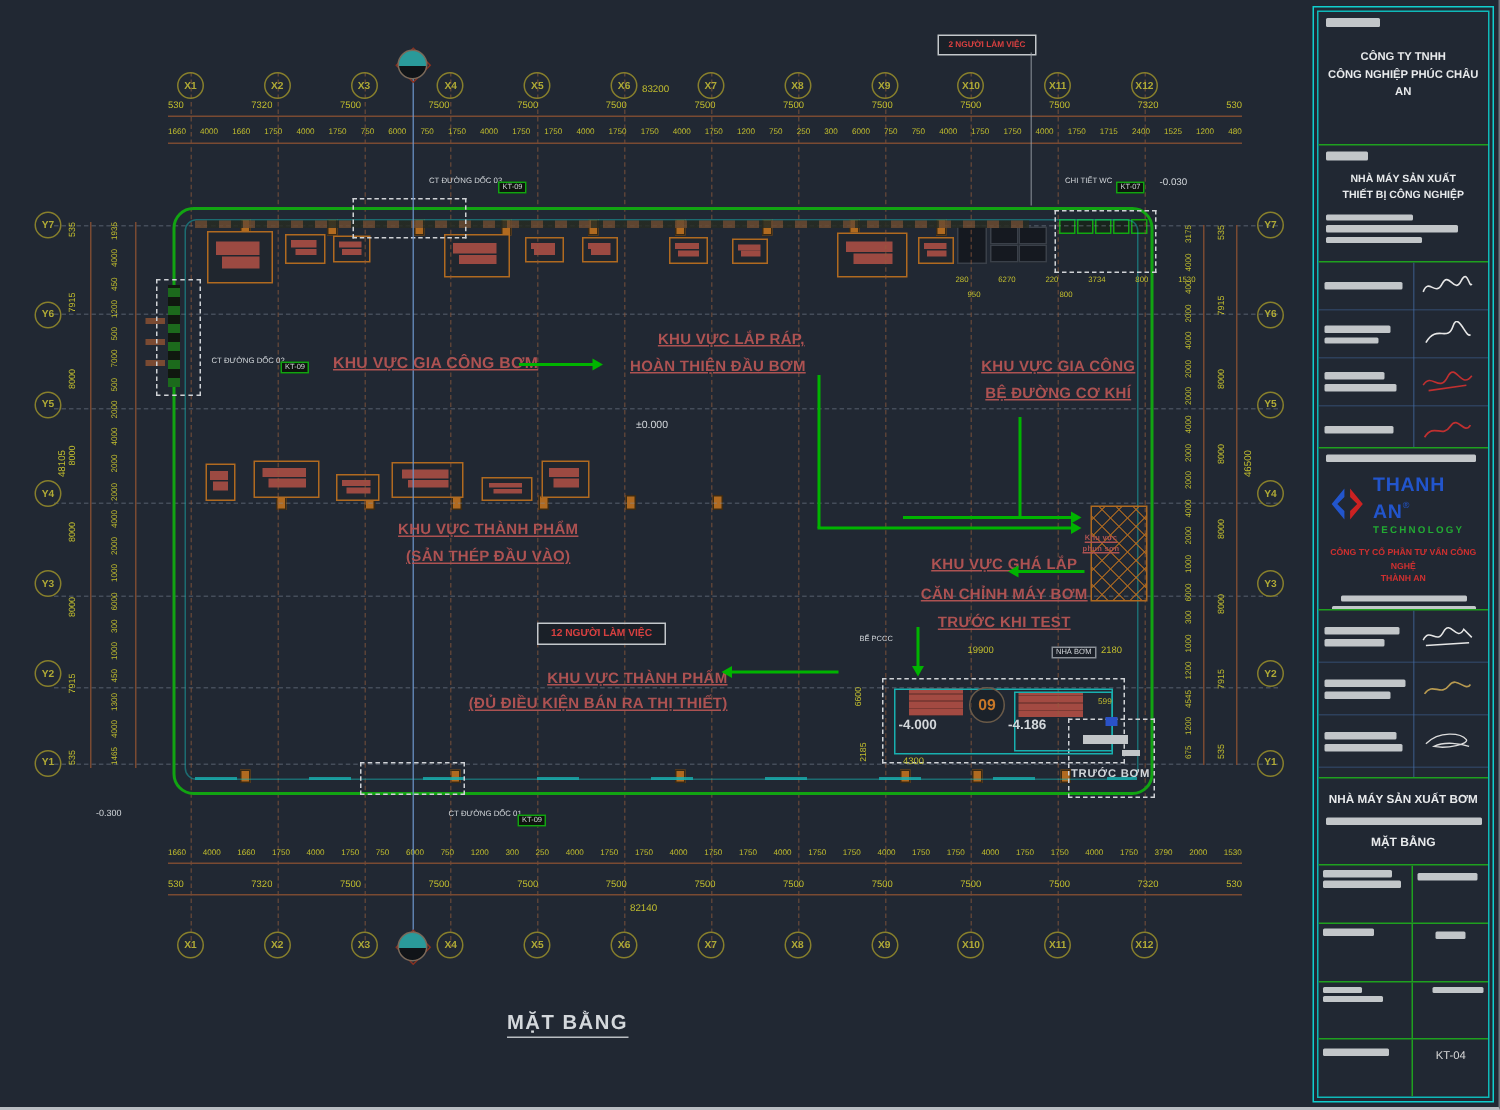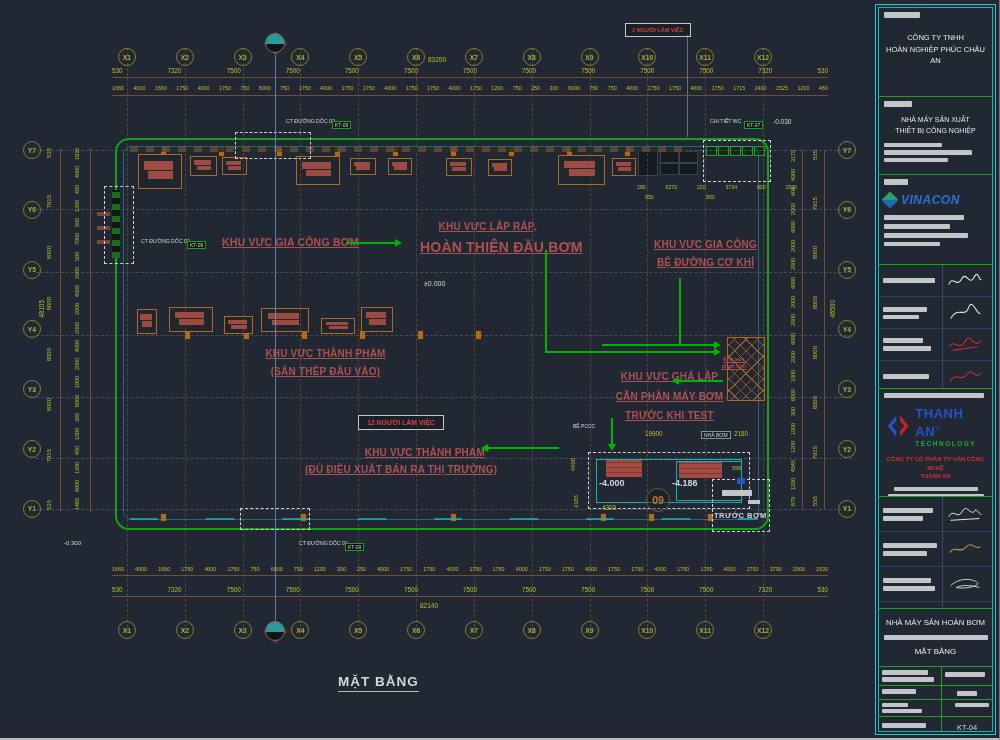--- a/index.html
+++ b/index.html
@@ -65,21 +65,21 @@
   .ninecircle{position:absolute;border:1.5px solid #6a5a48;border-radius:50%;color:#c87828;
     font-weight:bold;display:flex;align-items:center;justify-content:center;background:rgba(20,24,30,.4);}
   .ptitle{position:absolute;color:#d4d8dc;font-weight:bold;letter-spacing:1px;border-bottom:1px solid #b9bdc2;padding-bottom:2px;}
   .leader{position:absolute;background:#9aa0a8;opacity:.6;}
   
   .tb{position:absolute;left:875px;top:4px;width:121px;height:731px;border:1.5px solid #10cfcf;background:#212833;box-sizing:border-box;}
   .tbin{position:absolute;inset:2px;border:1px solid #0fb9b9;display:flex;flex-direction:column;box-sizing:border-box;}
   .sec{position:relative;border-top:1.5px solid #1fa01f;padding:4px 5px;box-sizing:border-box;overflow:hidden;}
   .sec:first-child{border-top:none;}
   .bar{background:#c2c6c9;height:6px;border-radius:1px;}
-  .tbtxt{color:#e8eaec;font-weight:normal;text-align:center;line-height:1.55;}
+  .tbtxt{color:#e8eaec;font-weight:bold;text-align:center;line-height:1.55;}
   .redtxt{color:#d03030;font-weight:bold;text-align:center;line-height:1.5;}
   .sigrow{position:relative;display:flex;align-items:center;border-bottom:1px solid rgba(70,110,170,.35);}
   .sigleft{width:56%;display:flex;flex-direction:column;gap:3px;}
   .sigright{width:44%;display:flex;align-items:center;justify-content:center;}
   .vinacon{color:#2a6fd8;font-weight:bold;font-style:italic;font-size:12px;letter-spacing:.5px;}
   .vinadia{width:12px;height:12px;background:linear-gradient(135deg,#2aa06a 50%,#1a6ab0 50%);transform:rotate(45deg);margin-right:5px;}
   .ta-name{color:#2255cc;font-weight:bold;font-size:13px;letter-spacing:.5px;}
   .ta-tech{color:#22aa33;font-weight:bold;font-size:6.5px;letter-spacing:1.5px;}
   .tbgrid{position:absolute;inset:0;display:flex;flex-direction:column;}
   .tbgrow{flex:1;display:flex;border-top:1px solid #1fa01f;}
@@ -416,30 +416,30 @@
       <div class="dia"></div>
       <div class="cir"></div>
     </div>
     <div class="smark" style="left:264px;top:620px;">
       <div class="dia"></div>
       <div class="cir"></div>
     </div>
 
     <div class="zlabel" style="left:222px;top:236px;font-size:10.5px;">KHU VỰC GIA CÔNG BƠM</div>
     <div class="zlabel" style="left:420px;top:221px;width:135px;text-align:center;font-size:10px;">KHU VỰC LẮP RÁP,</div>
-    <div class="zlabel" style="left:420px;top:239px;width:135px;font-size:14px;">HOÀN THIỆN ĐẦU BƠM</div>
+    <div class="zlabel" style="left:420px;top:239px;width:135px;font-size:10px;">HOÀN THIỆN ĐẦU BƠM</div>
     <div class="zlabel" style="left:648px;top:239px;width:115px;text-align:center;font-size:10px;">KHU VỰC GIA CÔNG</div>
     <div class="zlabel" style="left:648px;top:257px;width:115px;text-align:center;font-size:10px;">BỆ ĐƯỜNG CƠ KHÍ</div>
     <div class="zlabel" style="left:258px;top:348px;width:135px;text-align:center;font-size:10px;">KHU VỰC  THÀNH PHẨM</div>
     <div class="zlabel" style="left:258px;top:366px;width:135px;text-align:center;font-size:10px;">(SẢN THÉP ĐẦU VÀO)</div>
     <div class="zlabel" style="left:612px;top:371px;width:115px;text-align:center;font-size:10px;">KHU VỰC GHÁ LẮP</div>
-    <div class="zlabel" style="left:612px;top:391px;width:115px;text-align:center;font-size:10px;">CĂN PHẦN MÁY BƠM</div>
+    <div class="zlabel" style="left:612px;top:391px;width:115px;text-align:center;font-size:10px;">CĂN CHỈNH MÁY BƠM</div>
     <div class="zlabel" style="left:612px;top:410px;width:115px;text-align:center;font-size:10px;">TRƯỚC KHI TEST</div>
     <div class="zlabel" style="left:305px;top:447px;width:180px;text-align:right;font-size:10px;">KHU VỰC THÀNH PHẨM</div>
-    <div class="zlabel" style="left:305px;top:464px;width:180px;text-align:right;font-size:10px;">(ĐỦ ĐIỀU XUẤT  BÁN RA THỊ TRƯỜNG)</div>
+    <div class="zlabel" style="left:305px;top:464px;width:180px;text-align:right;font-size:10px;">(ĐỦ ĐIỀU KIỆN  BÁN RA THỊ THIẾT)</div>
     <div class="zlabel" style="left:713px;top:356px;width:42px;text-align:center;font-size:5px;">Khu vực</div>
     <div class="zlabel" style="left:713px;top:363px;width:42px;text-align:center;font-size:5px;">phun sơn</div>
 
     <div class="boxlabel" style="left:625px;top:23px;width:64px;height:12px;font-size:5.5px;">2 NGƯỜI LÀM VIỆC</div>
     <div class="leader" style="left:687px;top:35px;width:1px;height:102px;"></div>
     <div class="boxlabel" style="left:358px;top:415px;width:84px;height:13px;font-size:6.8px;">12 NGƯỜI LÀM VIỆC</div>
 
     <div class="wlabel" style="left:286px;top:118px;font-size:5.2px;">CT ĐƯỜNG DỐC 03</div>
     <div class="kttag" style="left:332px;top:121px;">KT-09</div>
     <div class="wlabel" style="left:141px;top:238px;font-size:5.2px;">CT ĐƯỜNG DỐC 02</div>
@@ -455,21 +455,21 @@
     <div class="ylabel" style="left:645px;top:430px;font-size:6.3px;">19900</div>
     <div class="wlabel" style="left:701px;top:431px;font-size:5px;border:1px solid #8a9098;padding:0 2px;background:#1a1f28;">NHÀ BƠM</div>
     <div class="ylabel" style="left:734px;top:430px;font-size:6.3px;">2180</div>
     <div class="ylabel vtext" style="left:570px;top:458px;font-size:5.8px;">6600</div>
     <div class="ylabel vtext" style="left:573px;top:495px;font-size:5.8px;">2185</div>
     <div class="ylabel" style="left:602px;top:504px;font-size:6.3px;">4300</div>
     <div class="ylabel" style="left:732px;top:465px;font-size:5.5px;">599</div>
     <div class="wlabel" style="left:573px;top:423px;font-size:5px;">BỂ PCCC</div>
     <div class="wlabel" style="left:599px;top:478px;font-size:9px;font-weight:bold;">-4.000</div>
     <div class="wlabel" style="left:672px;top:478px;font-size:9px;font-weight:bold;">-4.186</div>
-    <div class="ninecircle" style="left:646px;top:488px;width:22px;height:22px;font-size:10.5px;">09</div>
+    <div class="ninecircle" style="left:646px;top:458px;width:22px;height:22px;font-size:10.5px;">09</div>
     <div class="wlabel" style="left:714px;top:511px;font-size:7.5px;font-weight:bold;letter-spacing:.5px;">TRƯỚC BƠM</div>
     <div class="abs" style="left:722px;top:490px;width:30px;height:6px;background:#c2c6c9;"></div>
     <div class="abs" style="left:748px;top:500px;width:12px;height:4px;background:#c2c6c9;"></div>
     <div class="abs" style="left:737px;top:478px;width:8px;height:6px;background:#2a52c8;"></div>
 
     <div class="dimrow" style="left:637px;top:184px;width:160px;font-size:5.2px;">
         <span>280</span>
         <span>6270</span>
         <span>220</span>
         <span>3734</span>
@@ -492,43 +492,32 @@
 
     <div class="ptitle" style="left:338px;top:674px;font-size:13.5px;">MẶT BẰNG</div>
   </div>
 
   <div class="tb">
     <div class="tbin">
 
       <div class="sec" style="flex:0 0 88px;">
         <div class="bar" style="width:36px;"></div>
         <div class="tbtxt" style="font-size:7.5px;margin-top:14px;">CÔNG TY  TNHH</div>
-        <div class="tbtxt" style="font-size:7.5px;">HOÀN NGHIỆP PHÚC CHÂU AN</div>
+        <div class="tbtxt" style="font-size:7.5px;">CÔNG NGHIỆP PHÚC CHÂU AN</div>
       </div>
 
       <div class="sec" style="flex:0 0 78px;">
         <div class="bar" style="width:28px;"></div>
         <div class="tbtxt" style="font-size:7px;margin-top:8px;">NHÀ MÁY SẢN XUẤT</div>
         <div class="tbtxt" style="font-size:7px;">THIẾT BỊ CÔNG NGHIỆP</div>
         <div class="bar" style="width:58px;height:4px;margin-top:6px;"></div>
         <div class="bar" style="width:88px;height:5px;margin-top:3px;"></div>
         <div class="bar" style="width:64px;height:4px;margin-top:3px;"></div>
       </div>
 
-      <div class="sec" style="flex:0 0 90px;">
-        <div class="bar" style="width:24px;"></div>
-        <div style="display:flex;align-items:center;margin-top:8px;">
-          <div class="vinadia"></div>
-          <span class="vinacon">VINACON</span>
-        </div>
-        <div class="bar" style="width:80px;height:5px;margin-top:8px;"></div>
-        <div class="bar" style="width:66px;height:5px;margin-top:4px;"></div>
-        <div class="bar" style="width:84px;height:5px;margin-top:4px;"></div>
-        <div class="bar" style="width:56px;height:4px;margin-top:4px;"></div>
-      </div>
 
       <div class="sec" style="flex:0 0 124px;padding:0;">
         <div style="position:absolute;left:56%;top:0;bottom:0;width:1px;background:rgba(70,110,170,.5);"></div>
         <div class="sigrow" style="height:25px;padding:3px 4px;">
           <div class="sigleft">
               <div class="bar" style="width:52px;height:5px;"></div>
             </div>
           <div class="sigright">
               <svg width="38" height="18" viewBox="0 0 40 20">
                 <path d="M2 14 C6 3 11 18 16 8 S25 16 30 6 S36 12 38 8" fill="none" stroke="#e6e6e6" stroke-width="1.2"></path>
@@ -623,21 +612,21 @@
               </svg>
             </div>
         </div>
         <div class="sigrow" style="height:26px;padding:3px 4px;border-bottom:none;">
           
           
         </div>
       </div>
 
       <div class="sec" style="flex:0 0 58px;">
-        <div class="tbtxt" style="font-size:7.8px;margin-top:4px;">NHÀ MÁY SẢN HOÀN BƠM</div>
+        <div class="tbtxt" style="font-size:7.8px;margin-top:4px;">NHÀ MÁY SẢN XUẤT BƠM</div>
         <div class="bar" style="width:104px;height:5px;margin:6px auto 0;"></div>
         <div class="tbtxt" style="font-size:8px;margin-top:6px;">MẶT BẰNG</div>
       </div>
 
       <div class="sec" style="flex:1;padding:0;">
         <div class="tbgrid">
           <div class="tbgrow">
             <div class="tbgc l">
                 <div class="bar" style="width:46px;height:5px;"></div>
                 <div class="bar" style="width:52px;height:5px;margin-top:2px;"></div>

